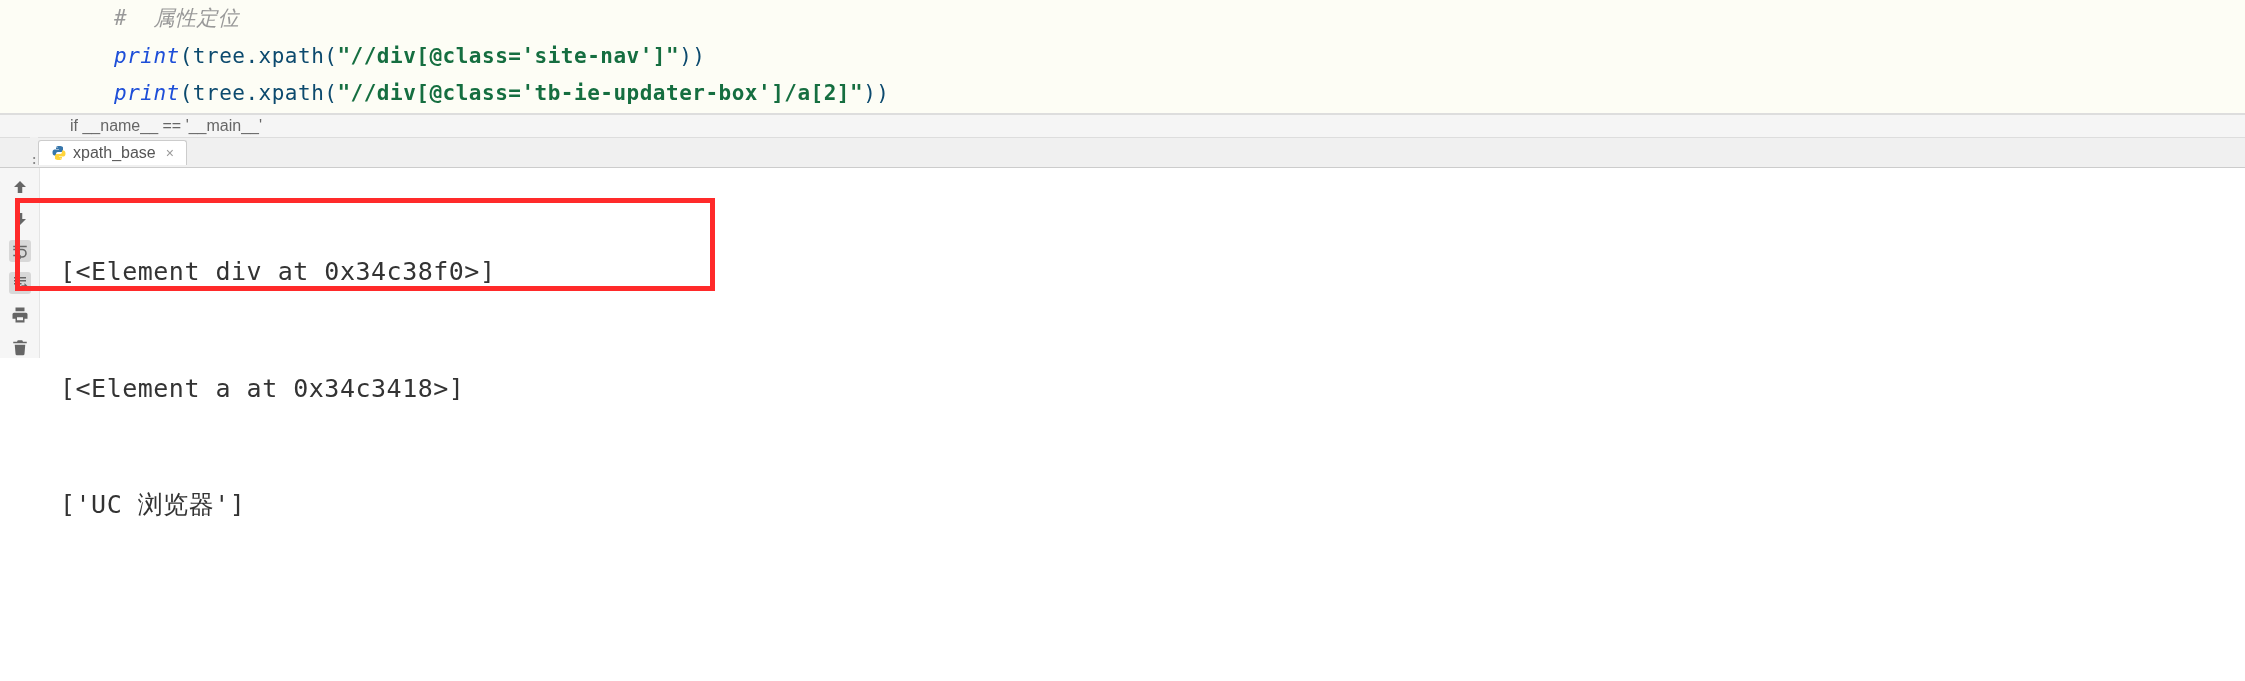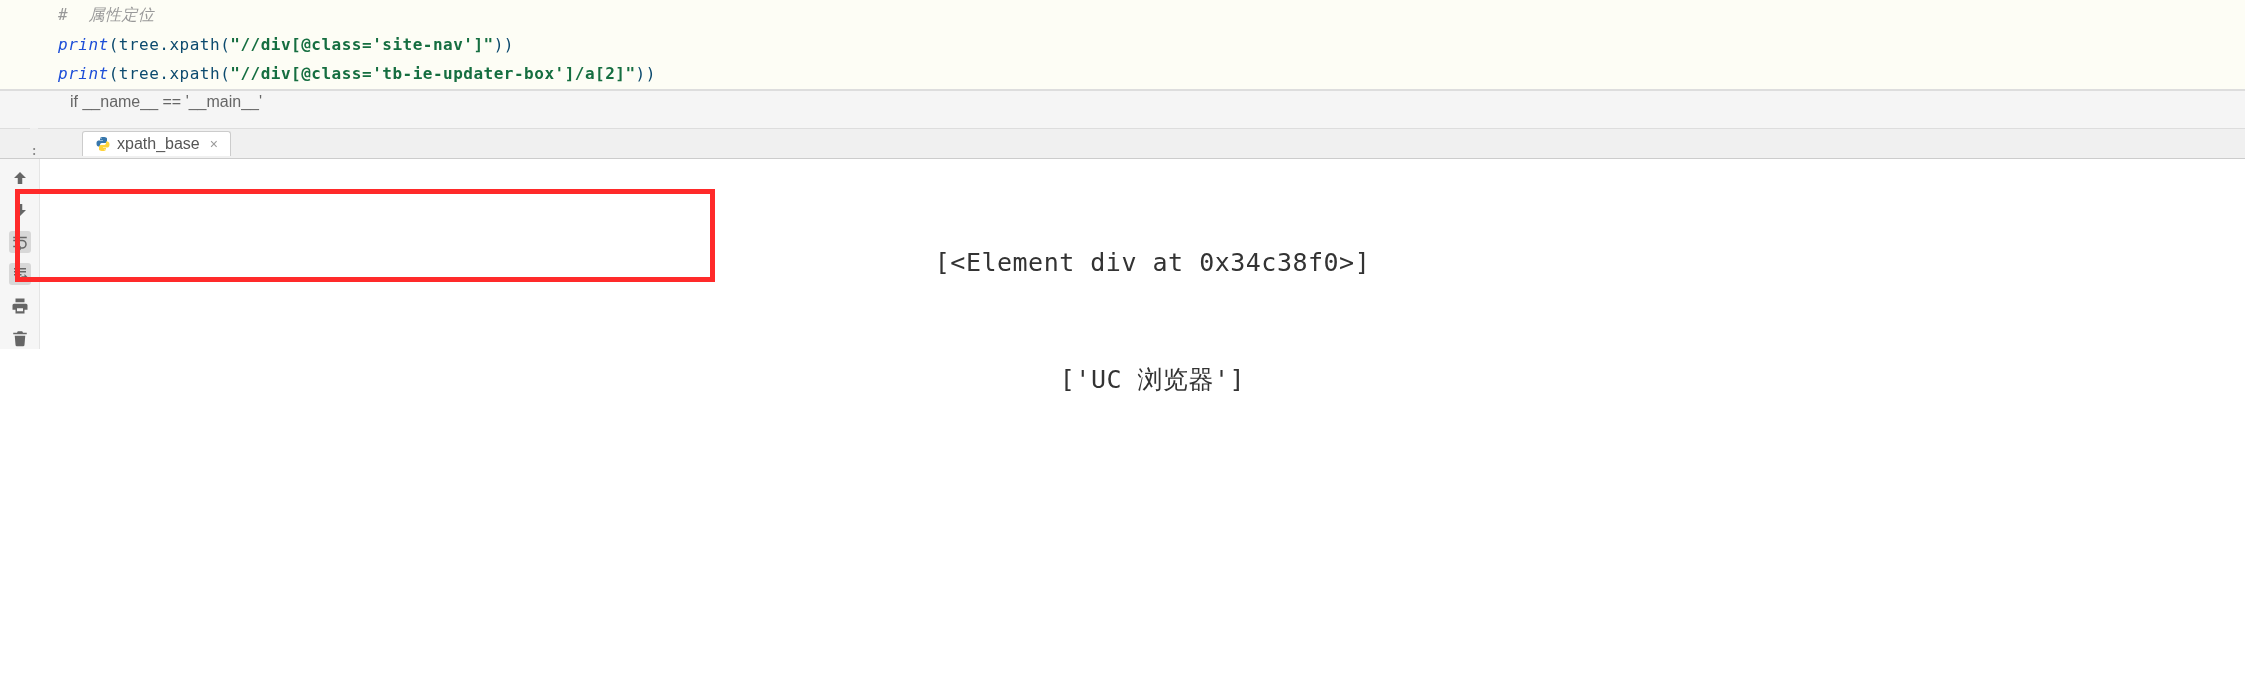--- a/index.html
+++ b/index.html
@@ -10,35 +10,35 @@
     height: 681px;
     overflow: hidden;
     color: #333;
   }
   .editor-area {
     background: #fdfdf5;
     padding: 0;
     border-bottom: 1px solid #ddd;
   }
   .code-line {
-    padding: 2px 0 2px 58px;
-    font-size: 16px;
+    padding: 2px 0 2px 114px;
+    font-size: 21px;
     line-height: 1.6;
     white-space: pre;
     letter-spacing: 0.5px;
   }
   .kw-print { color: #1d4ed8; font-style: italic; }
   .str { color: #156e40; font-weight: 600; }
   .comment { color: #999; font-style: italic; }
   .ident { color: #0c4a6e; }
   .breadcrumb-bar {
     background: #f5f5f5;
     border-top: 1px solid #ddd;
     border-bottom: 1px solid #ddd;
-    padding: 2px 8px 17px 70px;
+    padding: 2px 8px 2px 70px;
     font-size: 16px;
     font-family: "Segoe UI", Arial, sans-serif;
     color: #666;
   }
   .tabs-row {
     display: flex;
     align-items: center;
     background: #f0f0f0;
     border-bottom: 1px solid #ccc;
     height: 30px;
@@ -49,21 +49,20 @@
     align-items: center;
     gap: 6px;
     background: #fff;
     border: 1px solid #ccc;
     border-bottom: none;
     padding: 3px 12px;
     font-size: 16px;
     font-family: "Segoe UI", Arial, sans-serif;
     color: #555;
     border-radius: 3px 3px 0 0;
-    margin-left: 44px;
   }
   .tab .py-icon {
     width: 16px; height: 16px;
     display: inline-flex;
     align-items: center;
     justify-content: center;
   }
   .tab .close-x { color: #999; font-size: 14px; margin-left: 4px; }
   .console-row {
     display: flex;
@@ -95,21 +94,21 @@
   }
   .console-output {
     flex: 1;
     padding: 8px 0 0 20px;
     font-size: 25px;
     line-height: 1.55;
     white-space: pre;
     letter-spacing: 0.5px;
     position: relative;
   }
-  .out-line { padding: 0; text-align: center; }
+  .out-line { padding: 0; }
   .red-box {
     position: absolute;
     border: 5px solid #ff2a2a;
     pointer-events: none;
   }
   .left-marker {
     width: 8px;
     background: #f0f0f0;
     color: #888;
     font-size: 14px;
@@ -174,19 +173,20 @@
     </div>
     <div class="gutter-btn">
       <svg viewBox="0 0 24 24">
           <path d="M9 3h6l1 2h5v2H3V5h5l1-2zM5 9h14l-1 12a2 2 0 01-2 2H8a2 2 0 01-2-2L5 9z"></path>
         </svg>
     </div>
   </div>
 
   <div class="console-output">
     <div class="out-line">[&lt;Element div at 0x34c38f0&gt;]</div>
+    <div class="out-line">[&lt;Element a at 0x34c3418&gt;]</div>
     <div class="out-line">['UC 浏览器']</div>
     
     
 
     <div class="red-box" id="redbox" style="top: 30px; left: -25px; width: 700px; height: 93px;"></div>
   </div>
 </div>
 
 </body></html>

